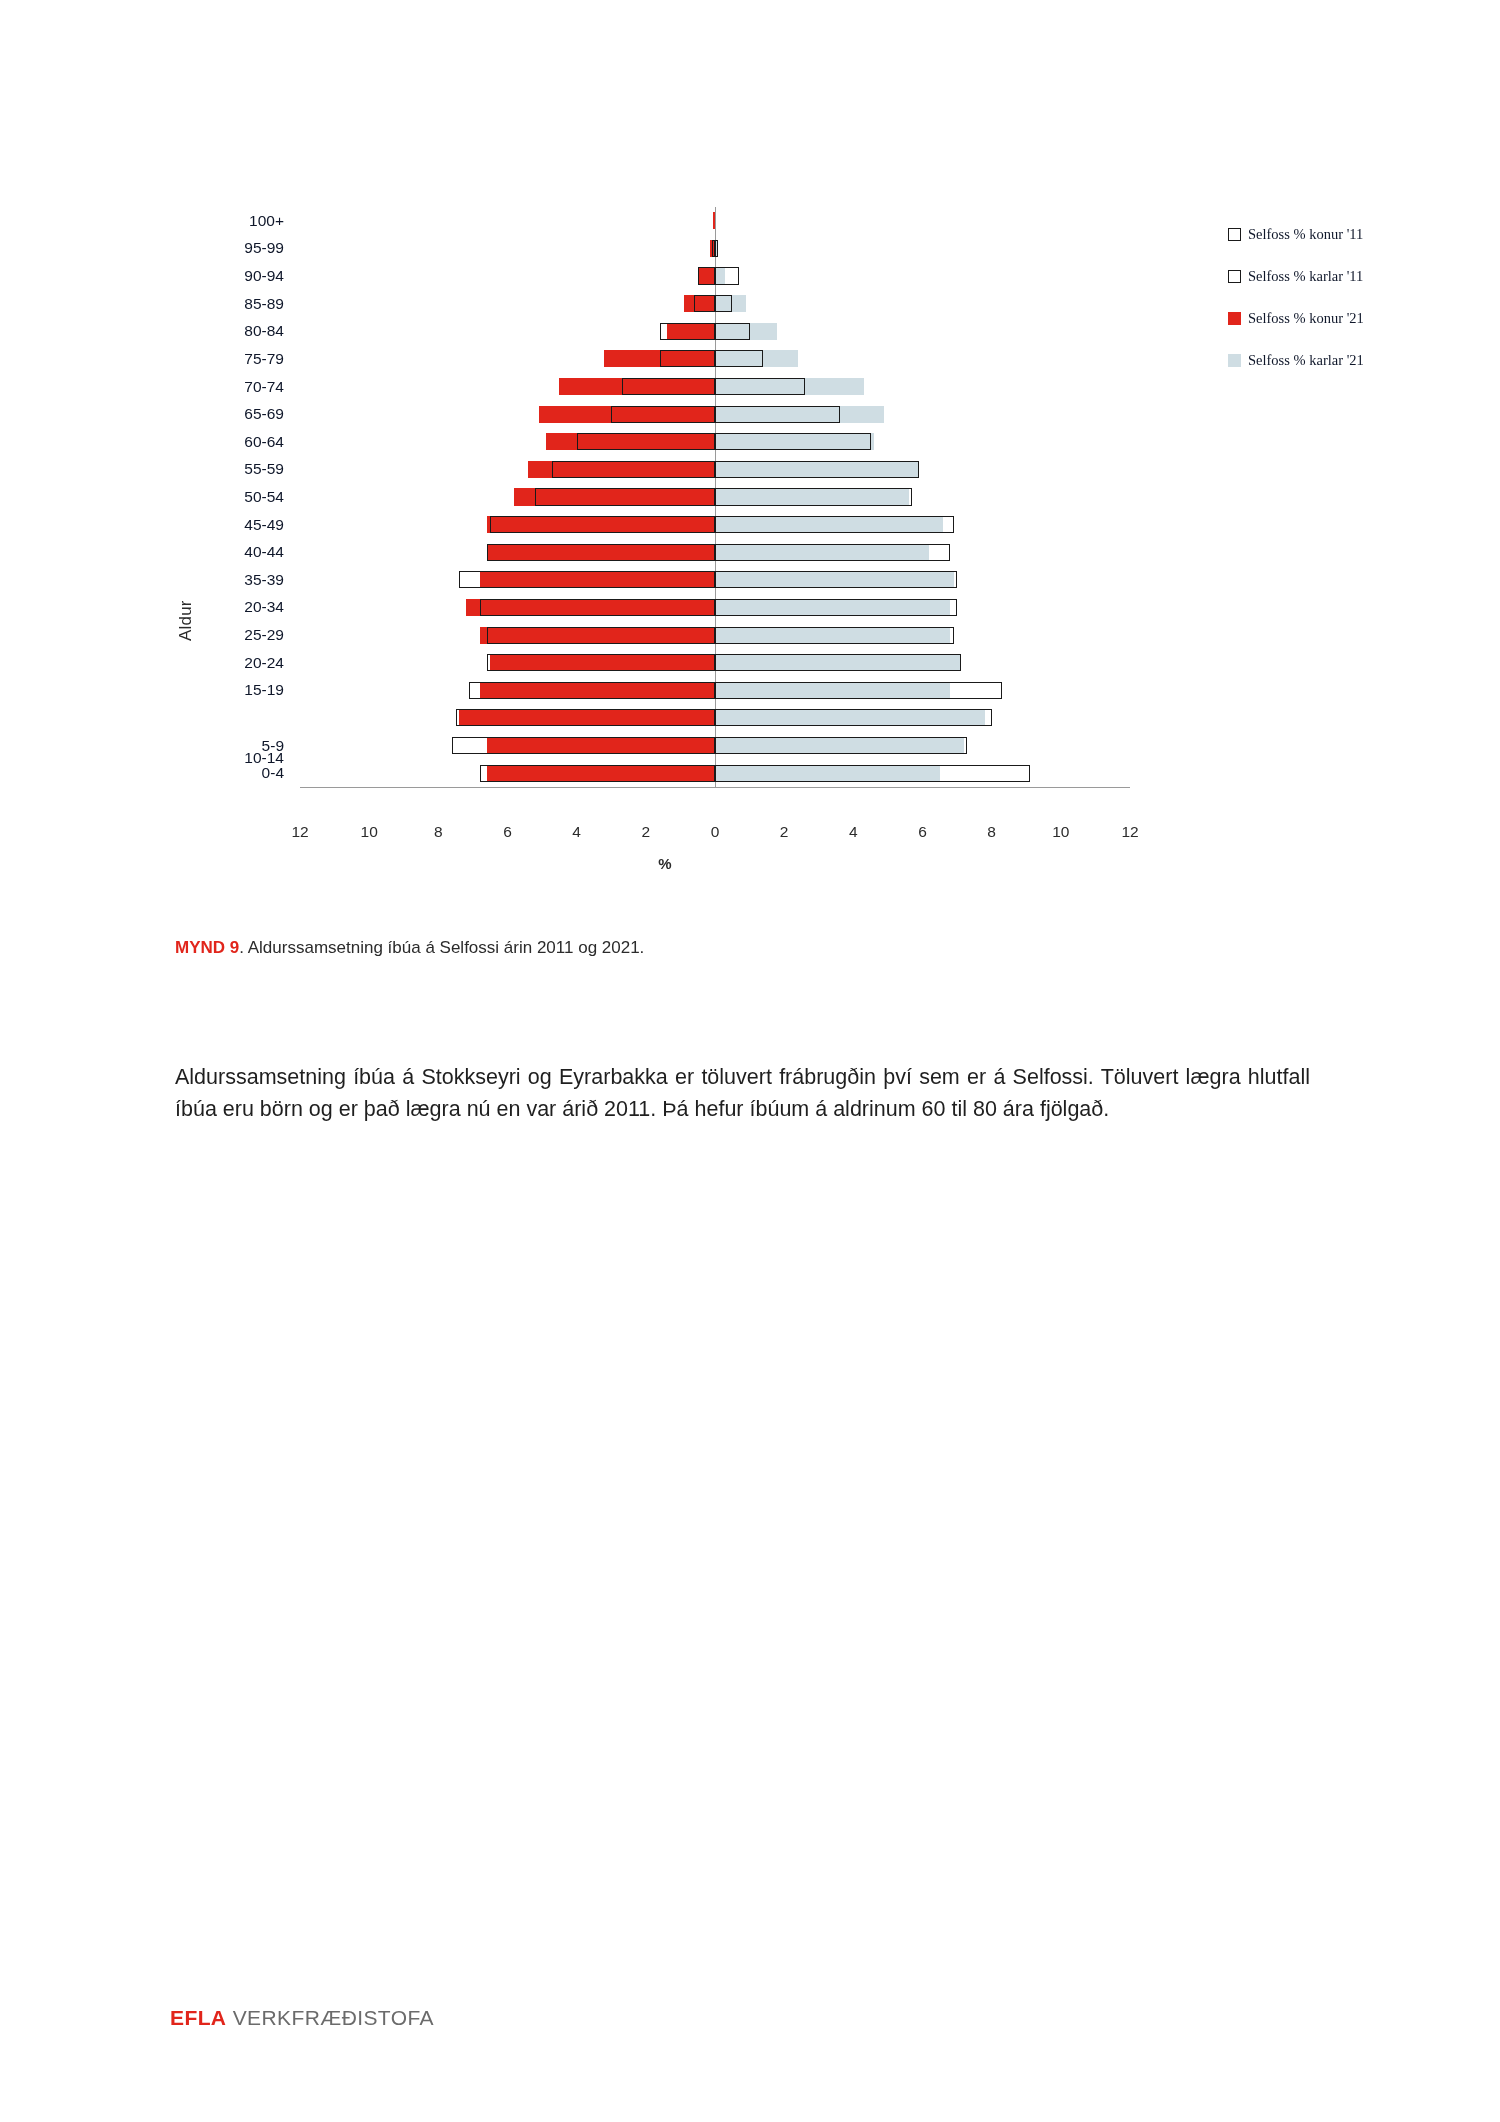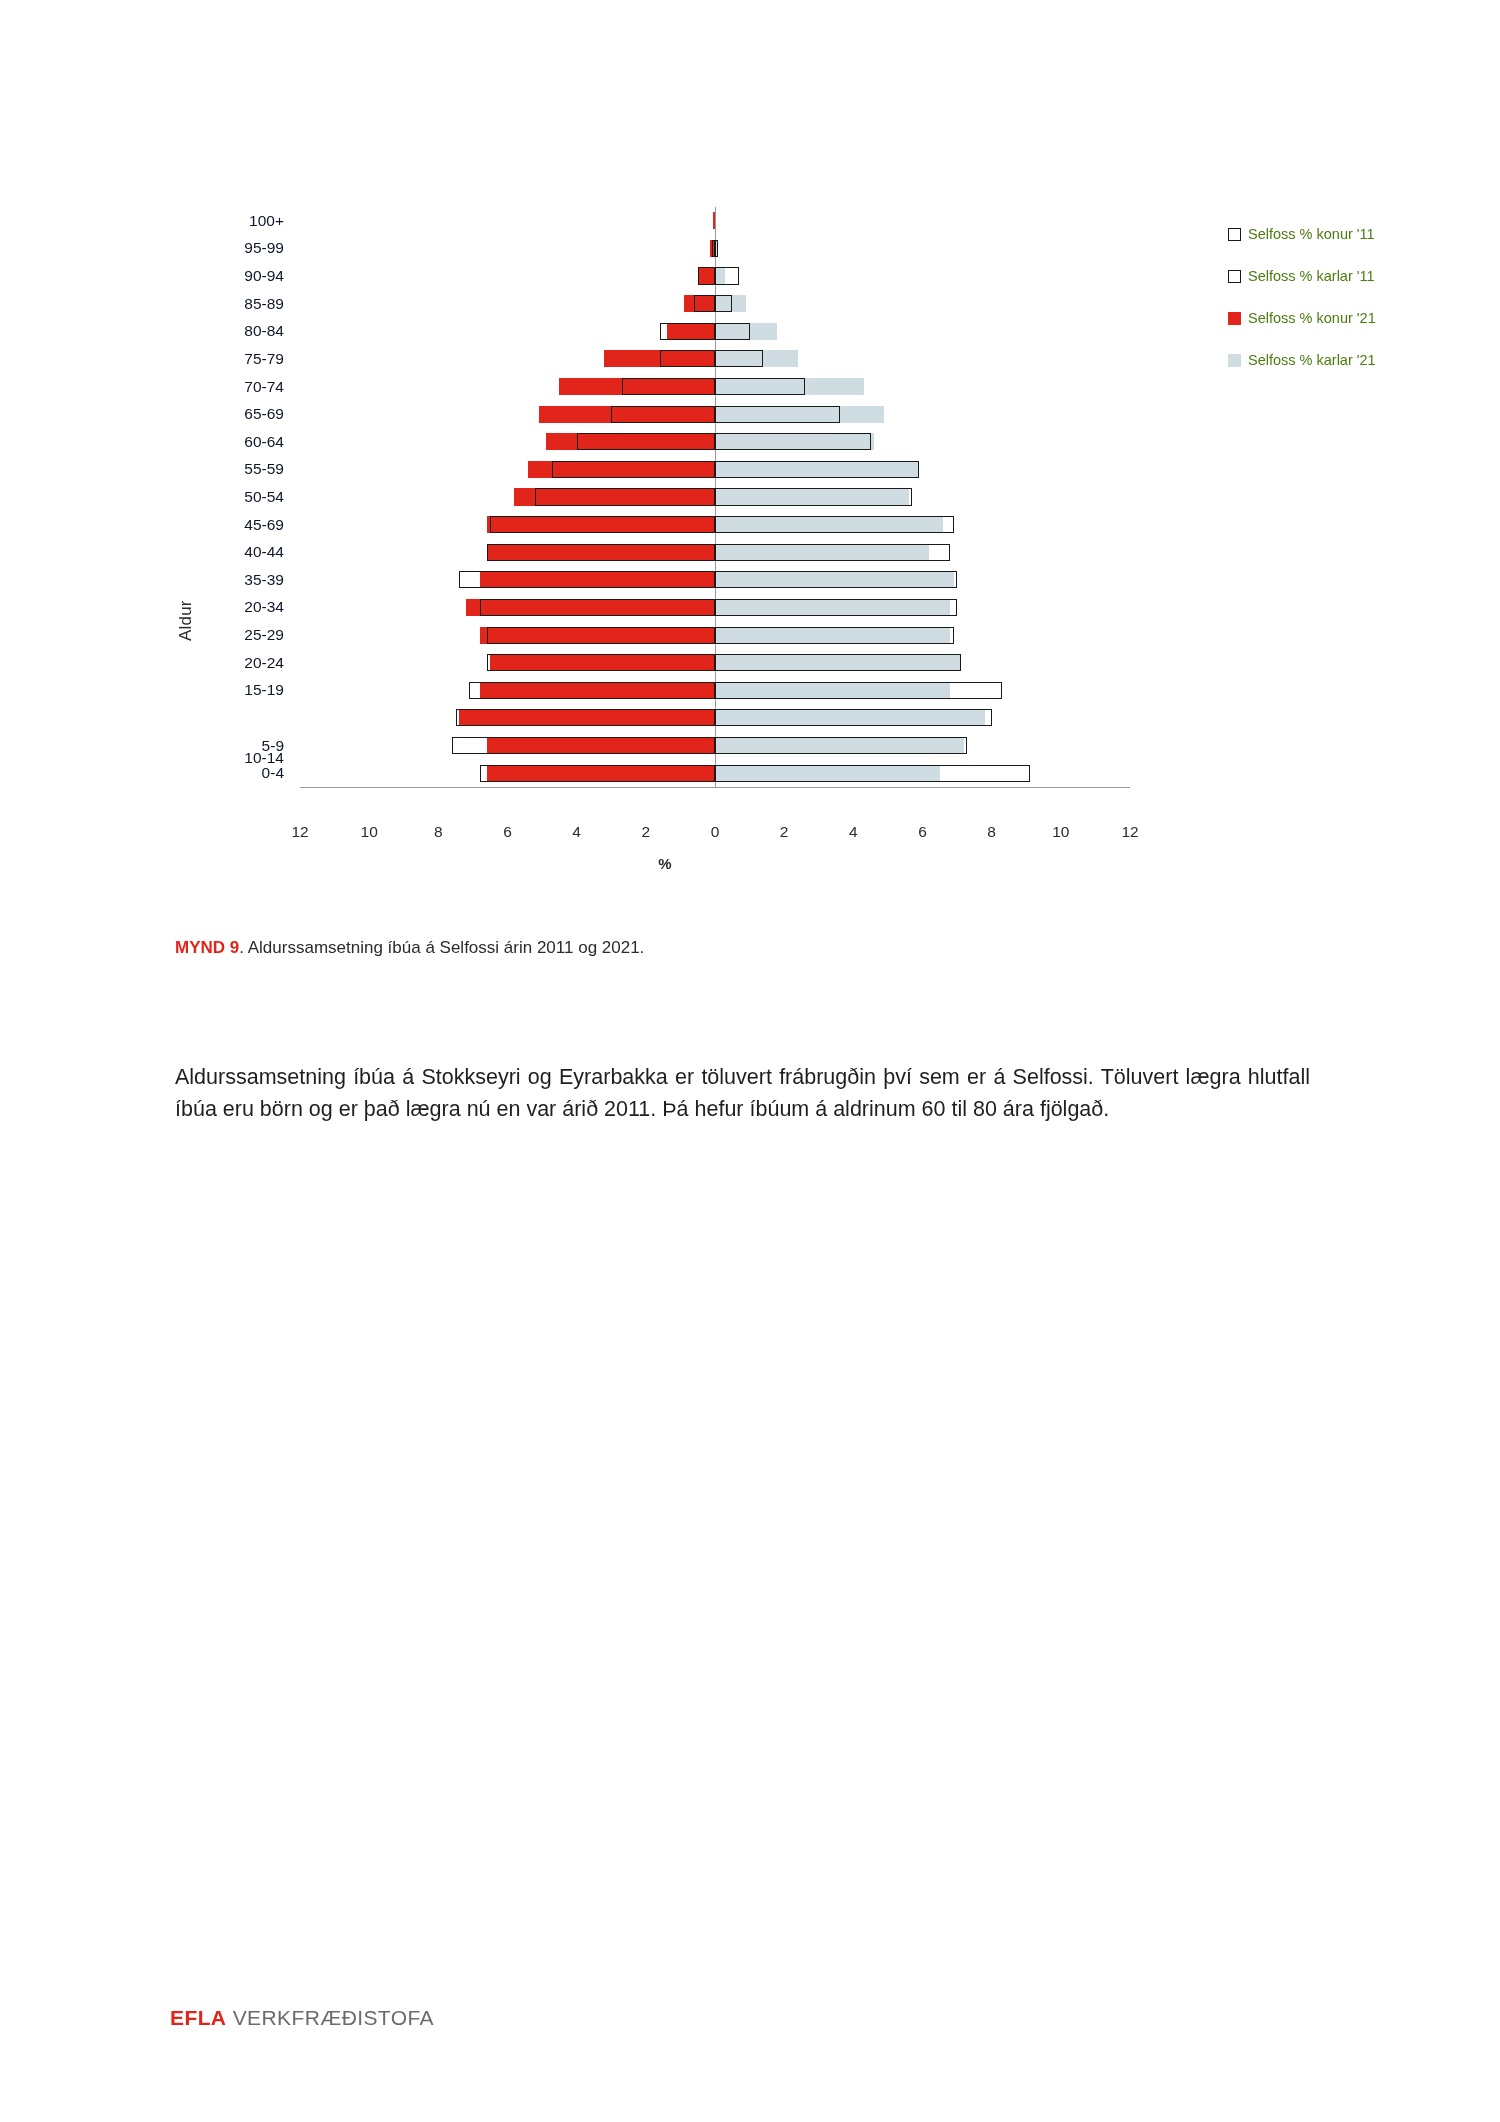--- a/index.html
+++ b/index.html
@@ -136,22 +136,23 @@
     position: absolute;
     left: 1058px;
     top: 18px;
     width: 220px;
   }
   .legend-item {
     display: flex;
     align-items: center;
     height: 42px;
     font-size: 14.5px;
-    color: #4d7c0f;
+    color: #0f172a;
     white-space: nowrap;
+    font-family: Liberation Serif, serif;
   }
   .swatch {
     width: 13px;
     height: 13px;
     margin-right: 7px;
     box-sizing: border-box;
     flex: 0 0 auto;
   }
   .swatch.outline { border: 1.5px solid #1a1a1a; background: #fff; }
   .swatch.red { background: #e1251b; }
@@ -213,21 +214,21 @@
         <div class="rowlabel" style="top: 33.4286px;">95-99</div>
         <div class="rowlabel" style="top: 61.0476px;">90-94</div>
         <div class="rowlabel" style="top: 88.6667px;">85-89</div>
         <div class="rowlabel" style="top: 116.286px;">80-84</div>
         <div class="rowlabel" style="top: 143.905px;">75-79</div>
         <div class="rowlabel" style="top: 171.524px;">70-74</div>
         <div class="rowlabel" style="top: 199.143px;">65-69</div>
         <div class="rowlabel" style="top: 226.762px;">60-64</div>
         <div class="rowlabel" style="top: 254.381px;">55-59</div>
         <div class="rowlabel" style="top: 282px;">50-54</div>
-        <div class="rowlabel" style="top: 309.619px;">45-69</div>
+        <div class="rowlabel" style="top: 309.619px;">45-49</div>
         <div class="rowlabel" style="top: 337.238px;">40-44</div>
         <div class="rowlabel" style="top: 364.857px;">35-39</div>
         <div class="rowlabel" style="top: 392.476px;">20-34</div>
         <div class="rowlabel" style="top: 420.095px;">25-29</div>
         <div class="rowlabel" style="top: 447.714px;">20-24</div>
         <div class="rowlabel" style="top: 475.333px;">15-19</div>
         <div class="rowlabel" style="top: 502.952px; margin-top: 40px;">10-14</div>
         <div class="rowlabel" style="top: 530.571px;">5-9</div>
         <div class="rowlabel" style="top: 558.19px;">0-4</div>
       </div>

